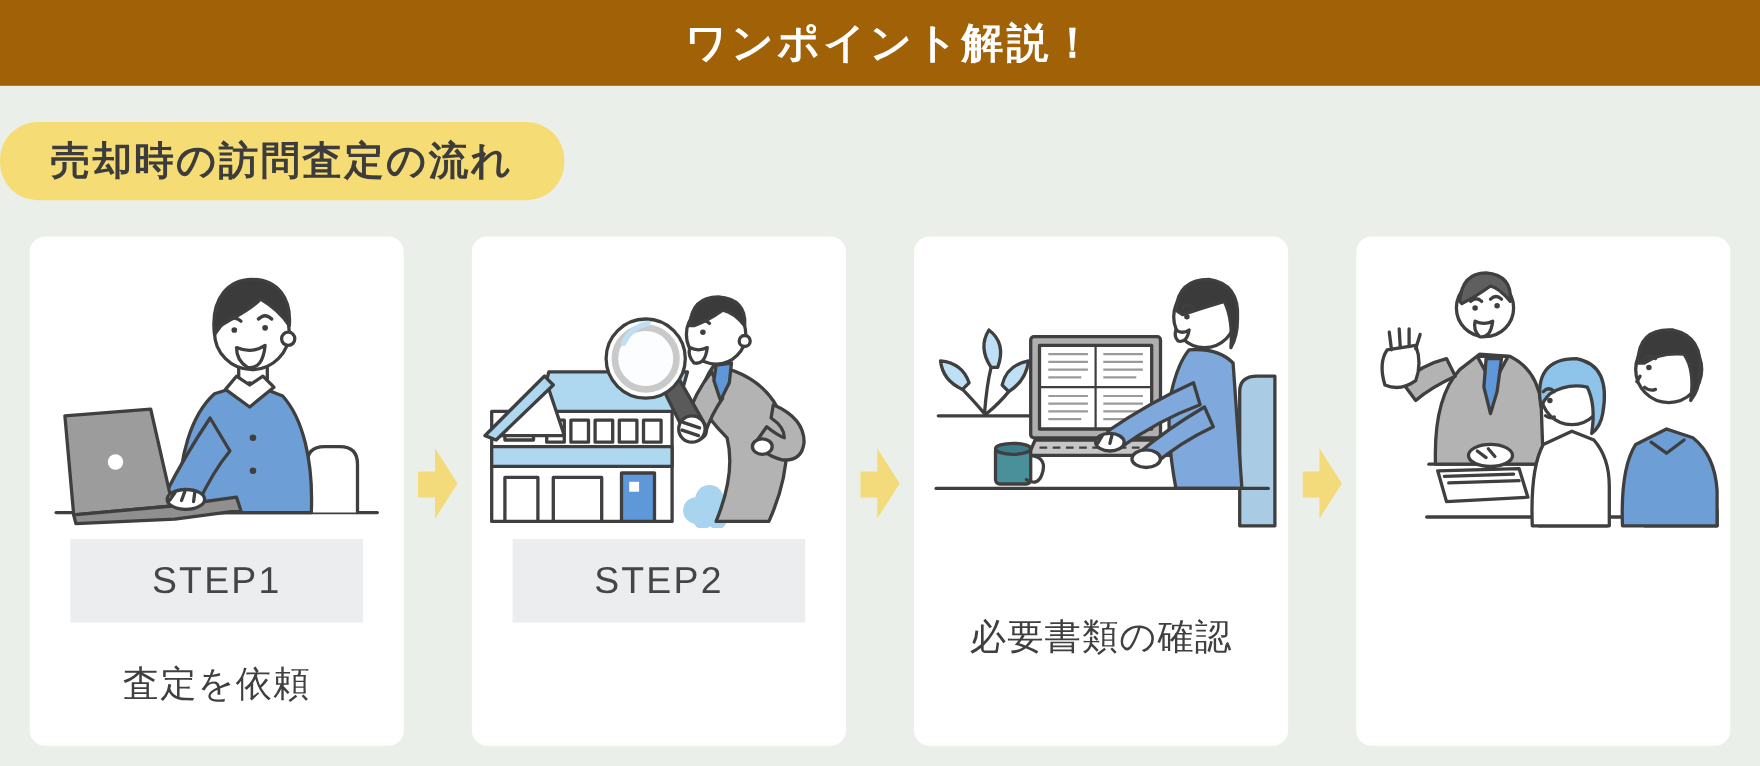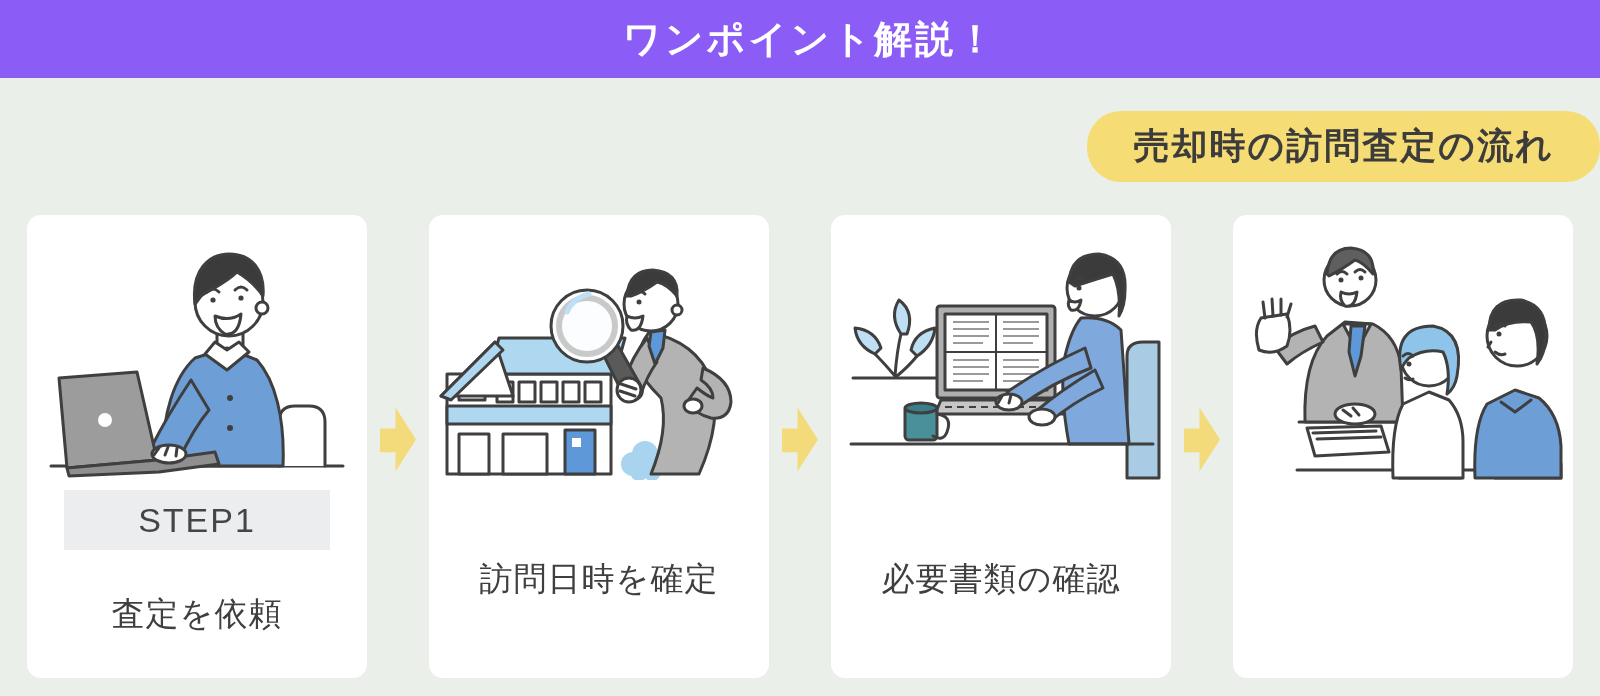--- a/index.html
+++ b/index.html
@@ -4,43 +4,43 @@
 <style>
   * { margin:0; padding:0; box-sizing:border-box; }
   html,body { width:1600px; height:696px; }
   body {
     background:#EAF0E9;
     font-family:"Liberation Sans","DejaVu Sans",sans-serif;
     color:#3C3C3C;
     overflow:hidden;
   }
   .header {
-    height:78px; background:#8b5cf6;
+    height:78px; background:#a16207;
     display:flex; align-items:center; justify-content:center;padding-left:20px;
   }
   .header-title {
     color:#FFFFFF; font-size:38px; font-weight:bold; letter-spacing:3px;
   }
-  .badge-row { display:flex; justify-content:flex-end; margin-top:33px; }
+  .badge-row { display:flex; justify-content:flex-start; margin-top:33px; }
   .badge {
     background:#F6DC74; border-radius:34px; padding:11px 46px;
     font-size:36px; font-weight:bold; color:#3C3C3C; letter-spacing:2px;
   }
   .cards-row {
     display:flex; justify-content:center; align-items:stretch; margin-top:33px;
   }
   .card {
     width:340px; height:463px; background:#FFFFFF; border-radius:14px;
     display:flex; flex-direction:column; overflow:hidden;
   }
   .illus {
     height:265px; display:flex; align-items:flex-end; justify-content:center;
   }
   .step-banner {
-    background:#EBEDEF; height:60px; margin:10px 37px 0 37px;
+    background:#EBEDEF; height:76px; margin:10px 37px 0 37px;
     display:flex; align-items:center; justify-content:center;
     font-size:34px; color:#454545; letter-spacing:2px;
   }
   .card-body {
     flex:1; display:flex; flex-direction:column; justify-content:center;
   }
   .desc { text-align:center; font-size:33px; color:#3F3F3F; line-height:48px; letter-spacing:1px; }
   .desc span { display:block; }
   .gap {
     width:62px; display:flex; align-items:center; justify-content:center;
@@ -139,23 +139,23 @@
         <circle class="ln" cx="190" cy="160" r="12" fill="#FFFFFF"></circle>
         <path class="ln nf" d="M182 154 l15 5 M181 161 l15 5" stroke-width="2"></path>
         <circle class="ln" cx="212" cy="74" r="27" fill="#FFFFFF"></circle>
         <circle class="ln" cx="238" cy="80" r="5" fill="#FFFFFF" stroke-width="2.5"></circle>
         <path class="ln" d="M188 66 Q190 40 214 40 Q240 42 238 66 Q228 54 218 52 Q204 62 192 66 Z" fill="#3B3B3B"></path>
         <path class="ln nf" d="M196 64 q5 -5 10 0" stroke-width="2.5"></path>
         <circle cx="200" cy="72" r="2.5" fill="#3F3F3F"></circle>
         <path class="ln" d="M188 86 Q196 90 204 86 Q202 102 192 100 Q186 94 188 86 Z" fill="#FFFFFF" stroke-width="2.5"></path>
       </svg>
     </div>
+    <div class="step-banner">STEP2</div>
     <div class="card-body">
       <div class="desc">
-        <span>訪問日時を確定</span>
       </div>
     </div>
   </div>
 
   <div class="gap">
       <div class="arrow"></div>
     </div>
 
   <div class="card">
     <div class="illus">

